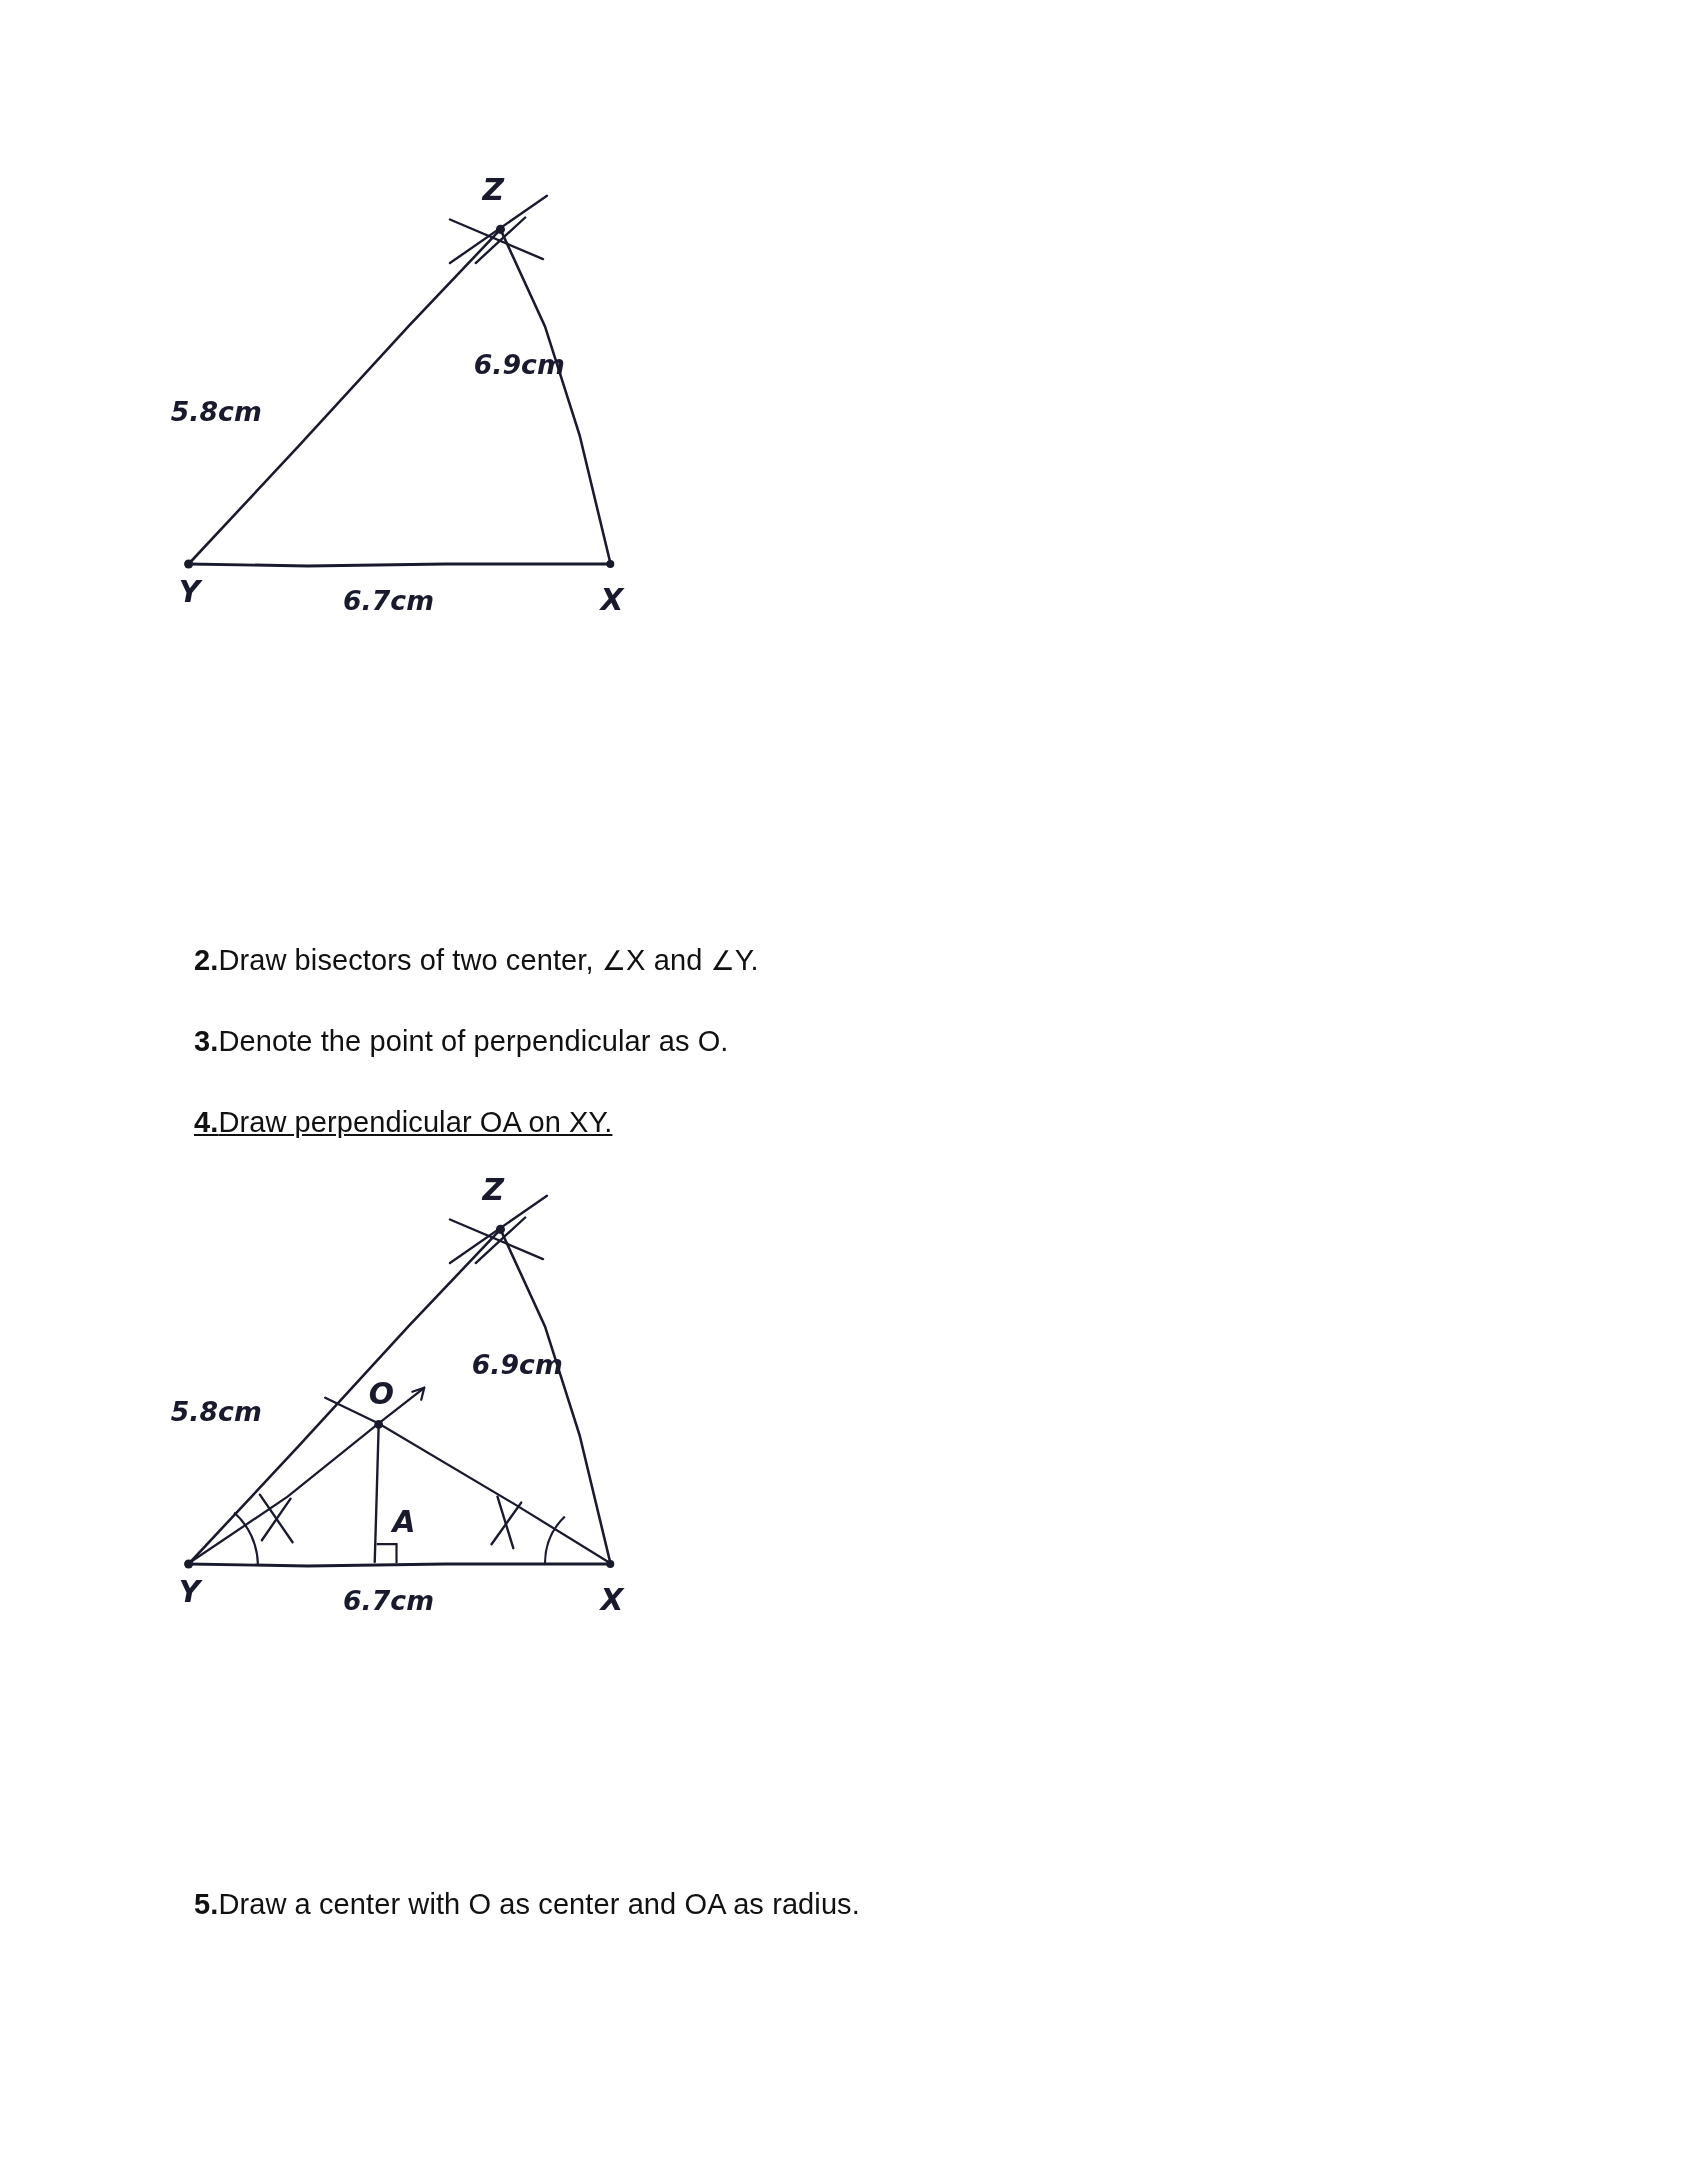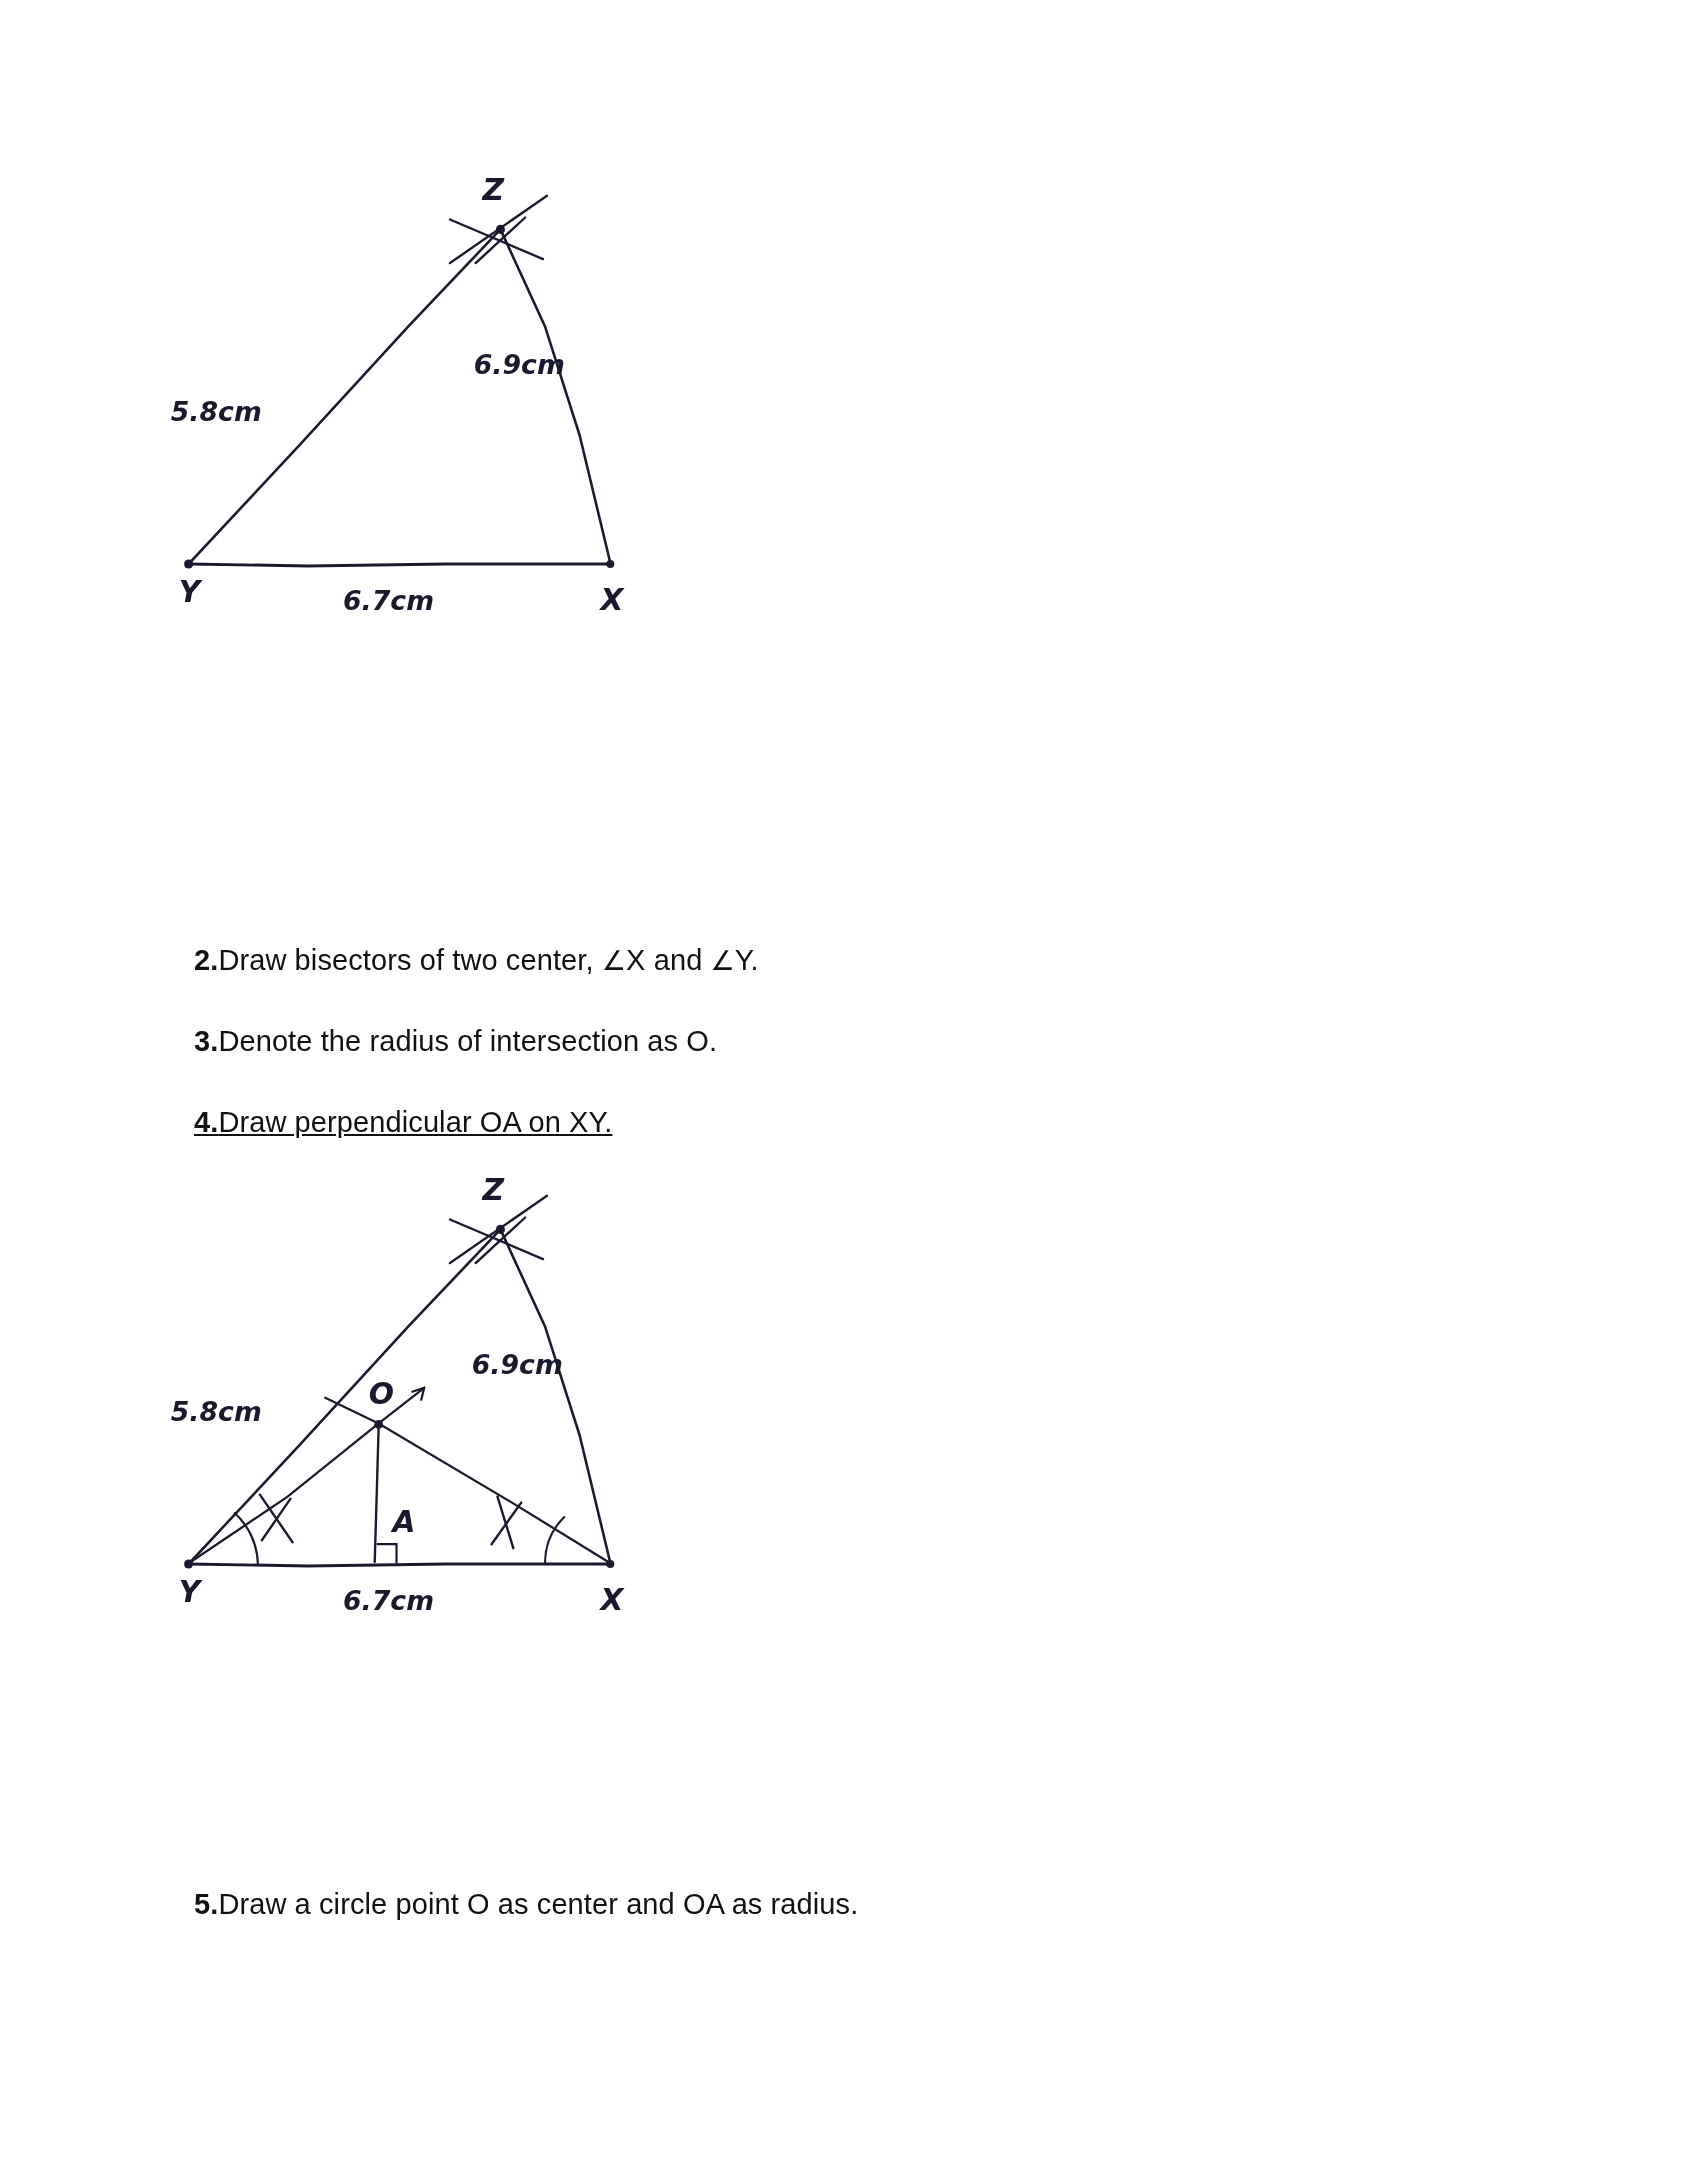--- a/index.html
+++ b/index.html
@@ -117,21 +117,21 @@
       <text class="hand-label hand-measure" x="328" y="208">6.9cm</text>
       <text class="hand-label hand-measure" x="196" y="446">6.7cm</text>
     </svg>
   </div>
 
   <div class="instruction" id="instruction-2">
     <span class="step-num">2.</span><span class="step-text">Draw bisectors of two center, </span><span class="angle-sym">∠</span><span class="step-text">X and </span><span class="angle-sym">∠</span><span class="step-text">Y.</span>
   </div>
 
   <div class="instruction" id="instruction-3">
-    <span class="step-num">3.</span><span class="step-text">Denote the radius of intersection as O.</span>
+    <span class="step-num">3.</span><span class="step-text">Denote the point of perpendicular as O.</span>
   </div>
 
   <div class="instruction" id="instruction-4">
     <span class="step-num">4.</span><span class="step-text">Draw perpendicular OA on XY.</span>
   </div>
 
   <div class="figure" id="figure-2">
     <svg viewBox="0 0 1000 700" xmlns="http://www.w3.org/2000/svg">
 
       <g stroke="#1a1a2e" fill="none" stroke-linecap="round">
@@ -188,17 +188,17 @@
       <text class="hand-label hand-vertex" x="222" y="238">O</text>
       <text class="hand-label hand-vertex" x="246" y="368">A</text>
 
       <text class="hand-label hand-measure" x="22" y="256">5.8cm</text>
       <text class="hand-label hand-measure" x="326" y="208">6.9cm</text>
       <text class="hand-label hand-measure" x="196" y="446">6.7cm</text>
     </svg>
   </div>
 
   <div class="instruction" id="instruction-5">
-    <span class="step-num">5.</span><span class="step-text">Draw a circle point O as center and OA as radius.</span>
+    <span class="step-num">5.</span><span class="step-text">Draw a center with O as center and OA as radius.</span>
   </div>
 
 </div>
 
 
 </body></html>

